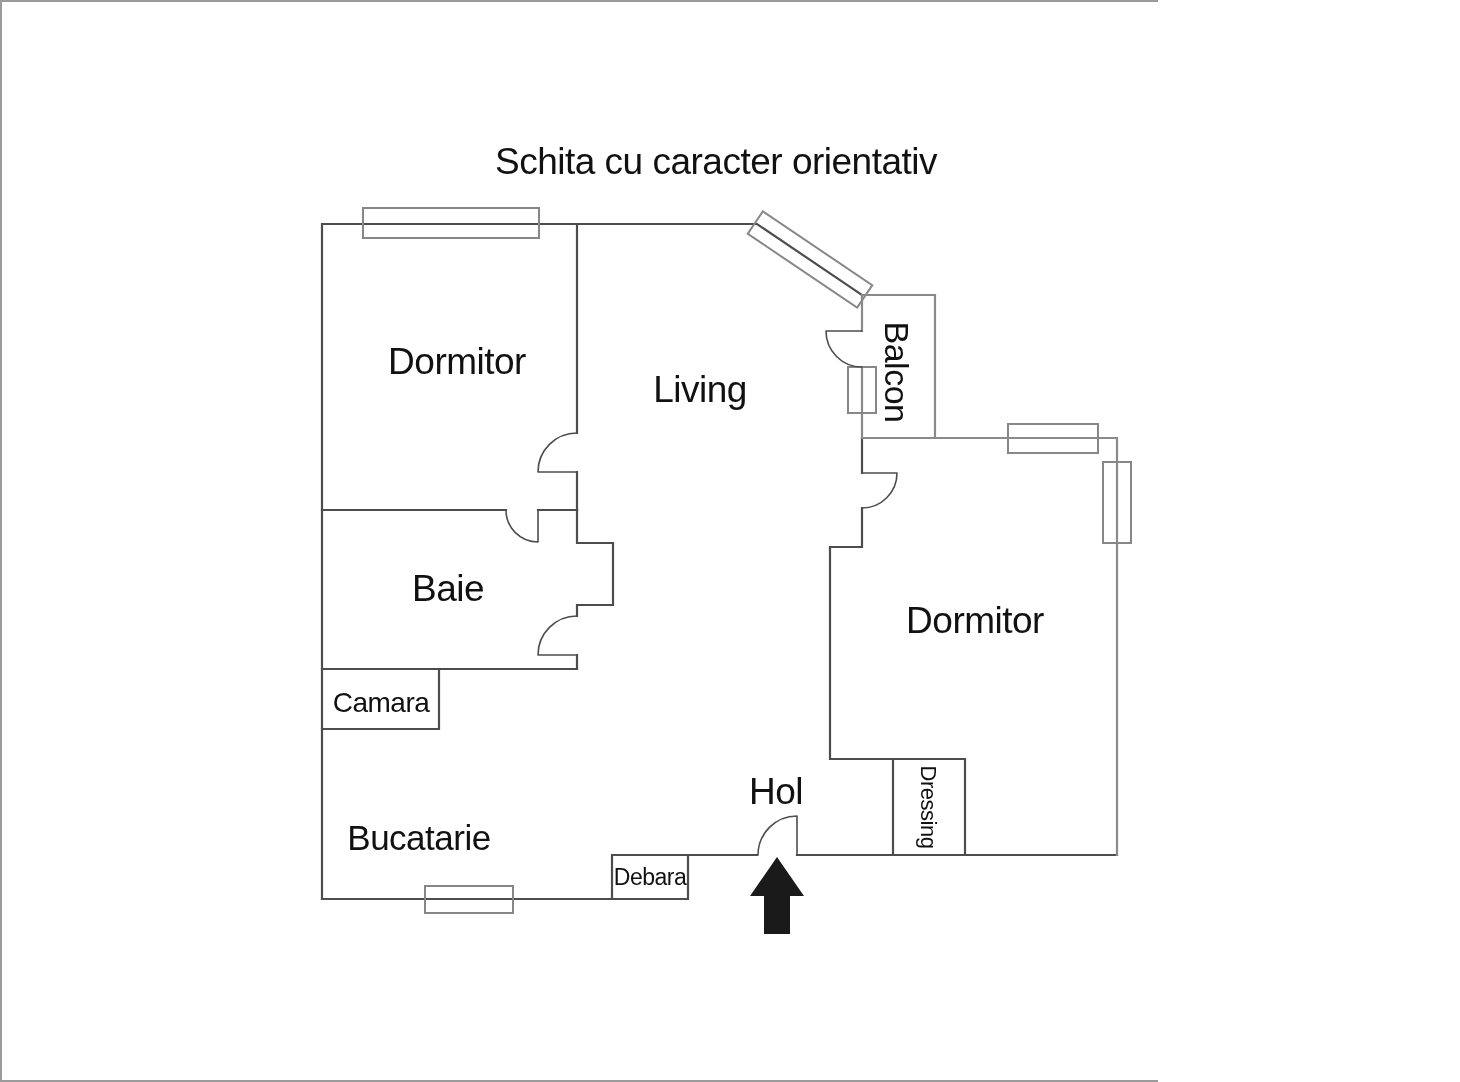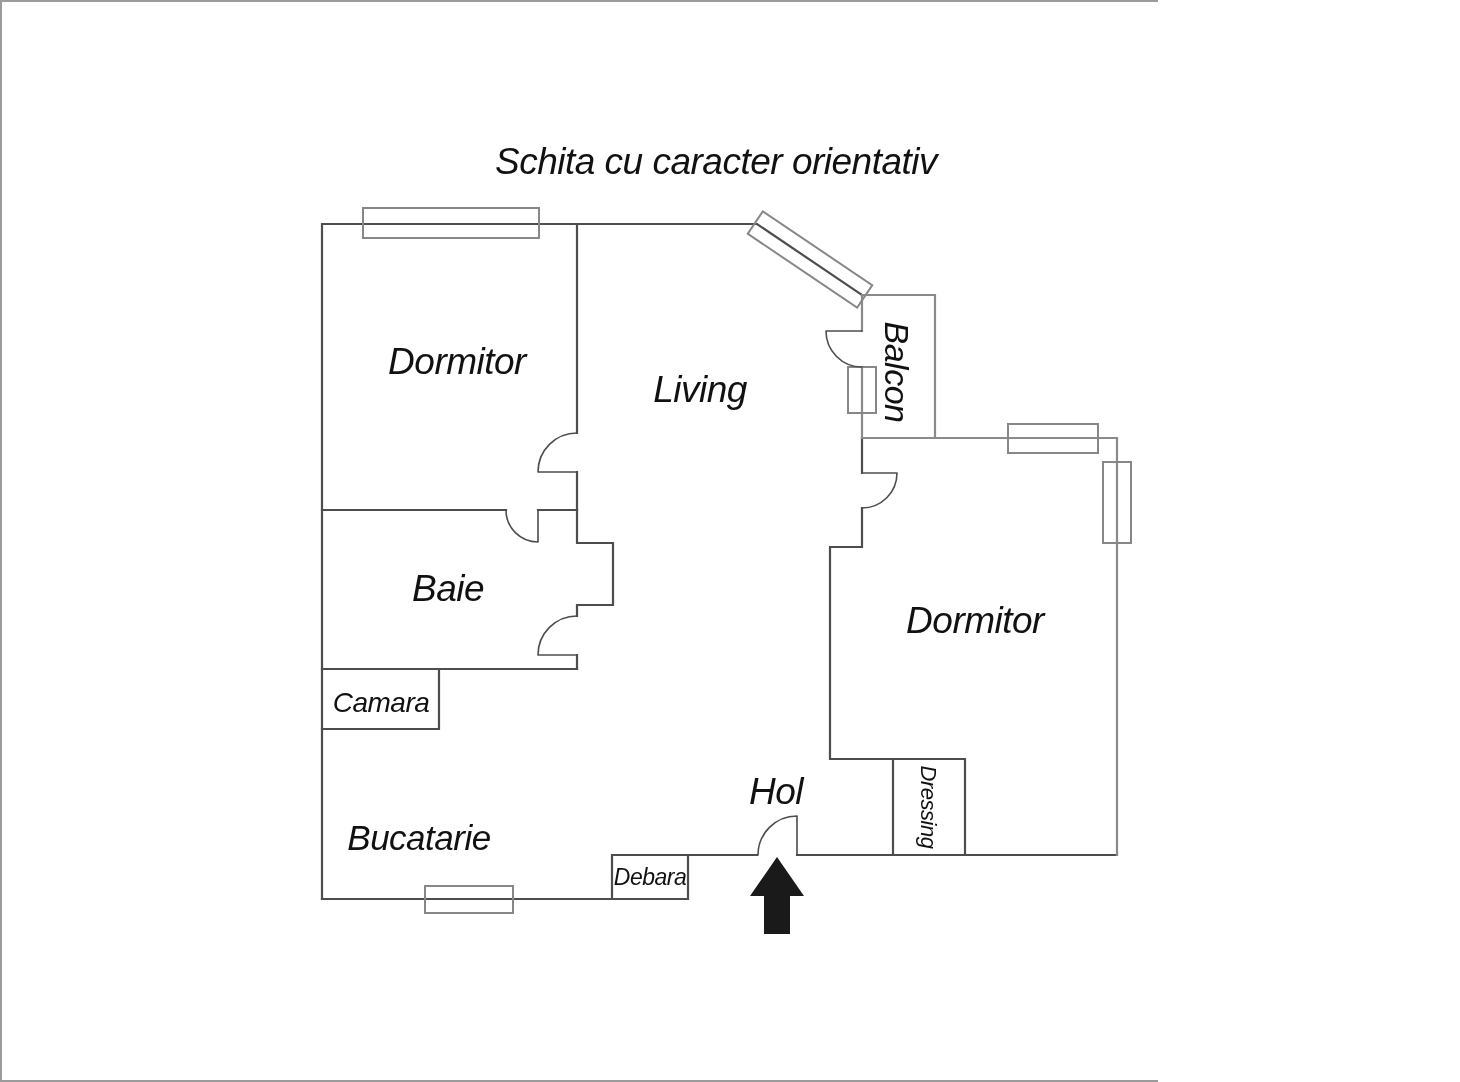--- a/index.html
+++ b/index.html
@@ -6,21 +6,20 @@
     margin: 0;
     padding: 0;
     background: #ffffff;
   }
   .page {
     position: relative;
     width: 1158px;
     height: 1082px;
     background: #ffffff;
     overflow: hidden;
-    font-style: italic;
   }
   .plan-svg {
     position: absolute;
     inset: 0;
     width: 1460px;
     height: 1082px;
   }
   .plan-svg text {
     font-family: "Liberation Sans", sans-serif;
     letter-spacing: -0.5px;

